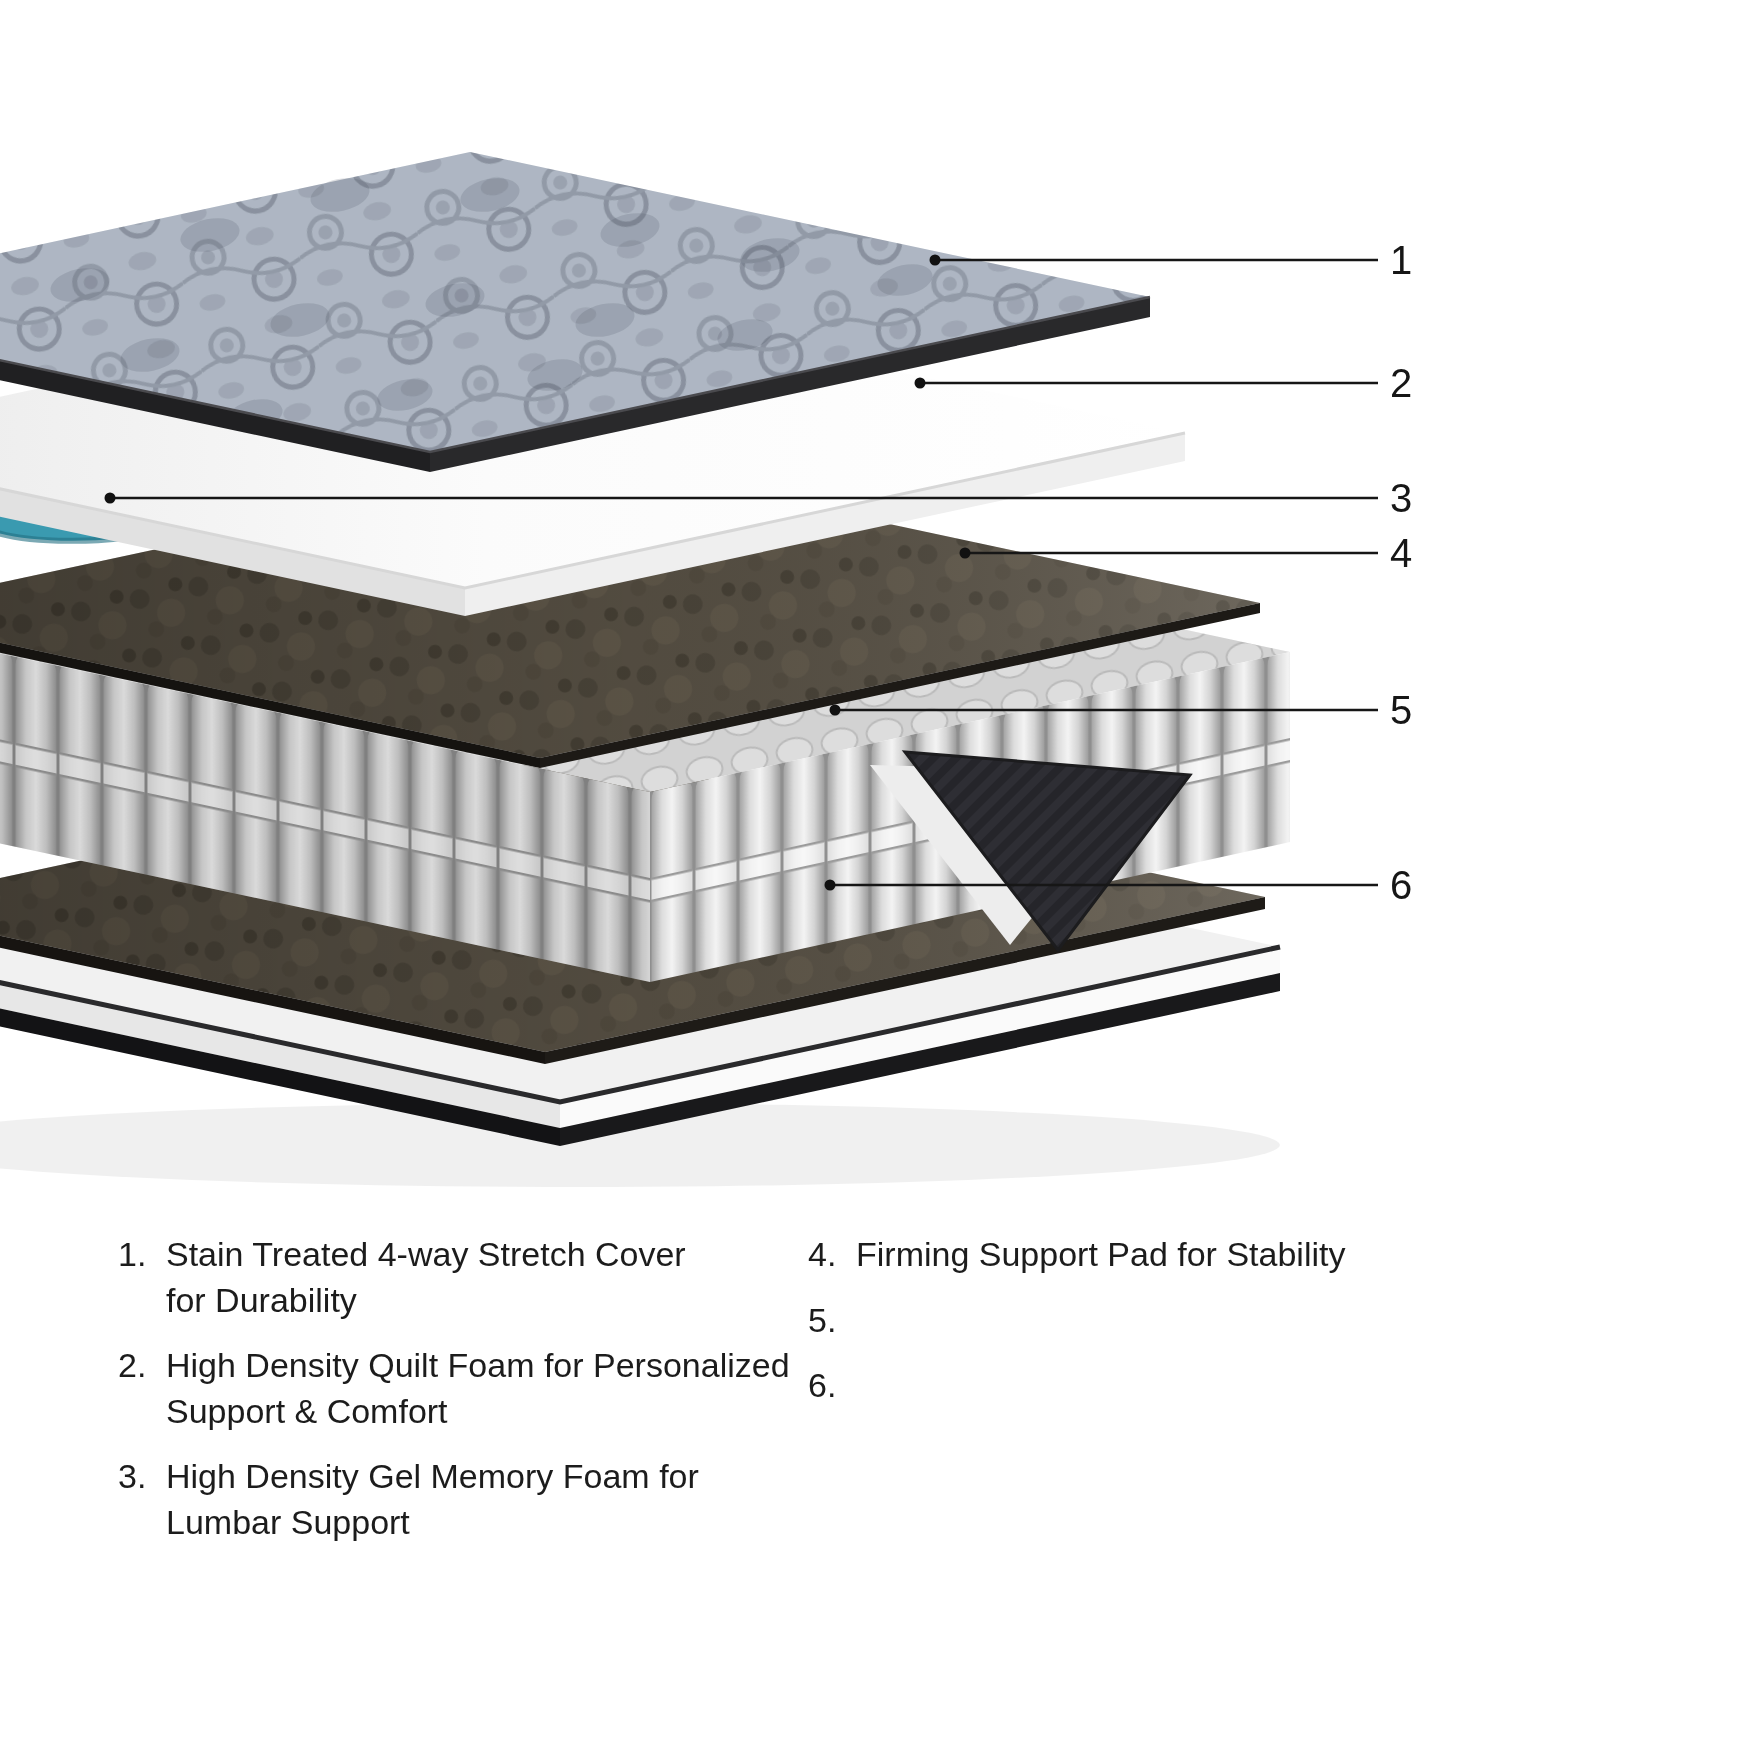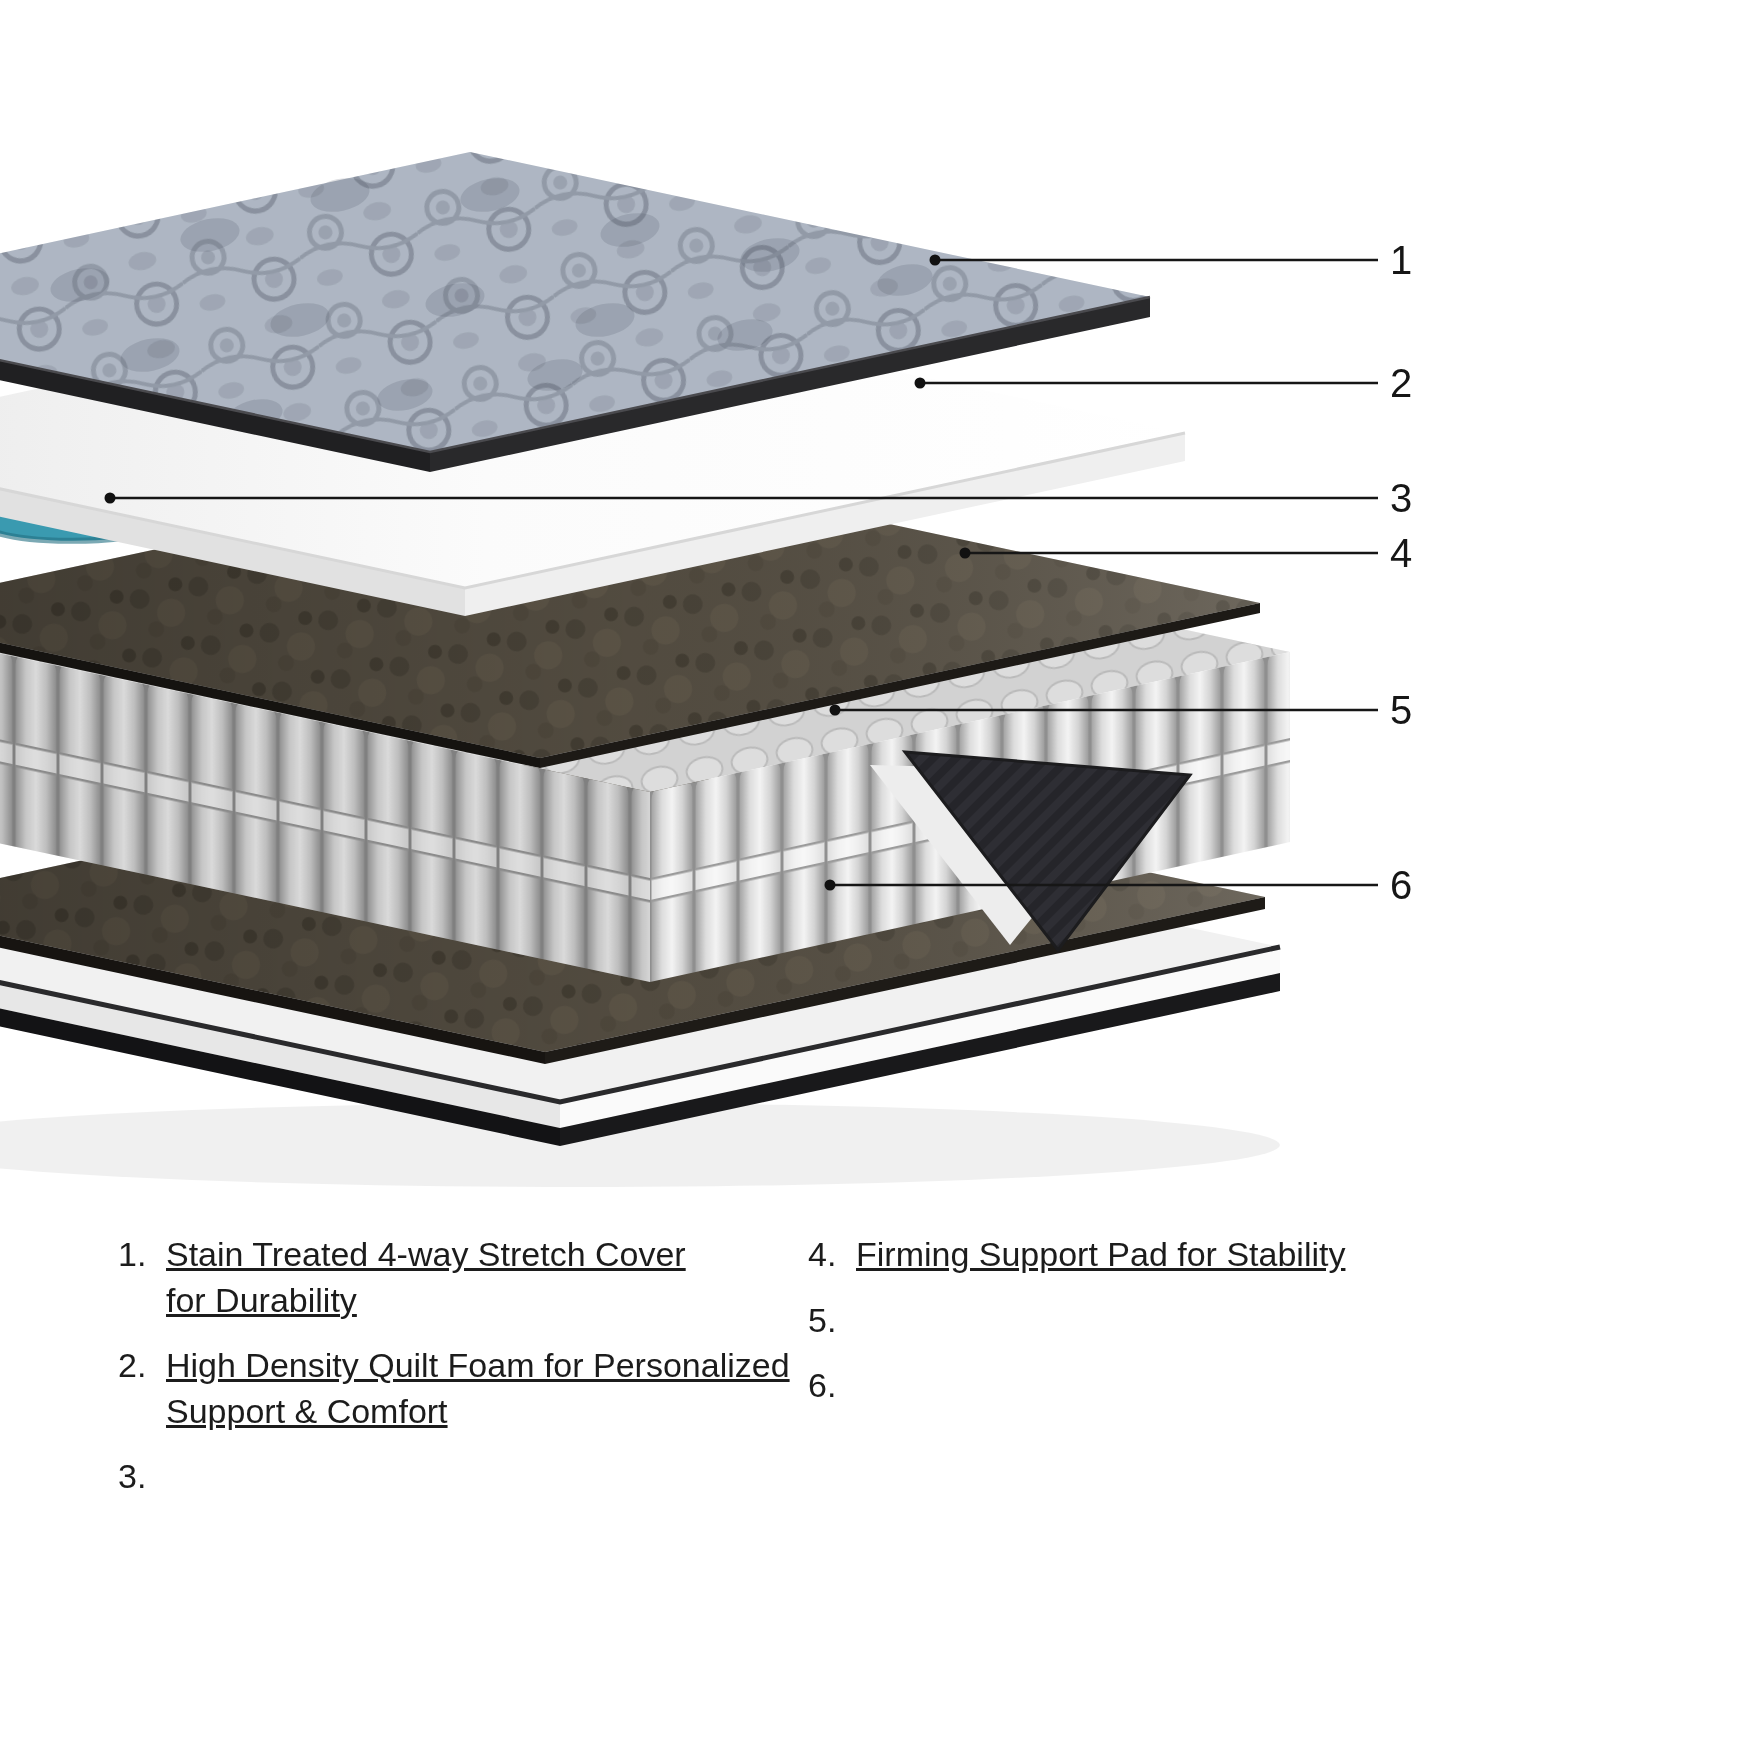--- a/index.html
+++ b/index.html
@@ -10,21 +10,21 @@
     position:absolute;left:1390px;font-size:40px;font-weight:400;color:#161616;
     line-height:1;letter-spacing:0.5px;
   }
   .legend{
     position:absolute;left:118px;top:1232px;width:1520px;
     display:grid;grid-template-columns:690px auto;column-gap:0;
   }
   .legend-col{display:flex;flex-direction:column;gap:20px;}
   .legend-item{display:flex;align-items:flex-start;font-size:34px;line-height:1.34;color:#1c1c1c;}
   .legend-item .num{width:48px;flex-shrink:0;text-align:left;}
-  .legend-item .txt{white-space:pre-line;text-decoration:underline;}
+  .legend-item .txt{white-space:pre-line;}
 </style>
 </head>
 <body>
 
 <div class="stage">
 
   <svg width="1750" height="1200" viewBox="0 0 1750 1200">
     <defs>
       <pattern id="quilt" width="120" height="90" patternUnits="userSpaceOnUse" patternTransform="rotate(-12)">
         <rect width="120" height="90" fill="#aab3c0"></rect>
@@ -198,20 +198,22 @@
         <span class="txt">Stain Treated 4-way Stretch Cover
 for Durability</span>
       </div>
       <div class="legend-item">
         <span class="num">2.</span>
         <span class="txt">High Density Quilt Foam for Personalized
 Support &amp; Comfort</span>
       </div>
       <div class="legend-item">
         <span class="num">3.</span>
+        <span class="txt">High Density Gel Memory Foam for
+Lumbar Support</span>
       </div>
     </div>
     <div class="legend-col">
       <div class="legend-item">
         <span class="num">4.</span>
         <span class="txt">Firming Support Pad for Stability</span>
       </div>
       <div class="legend-item">
         <span class="num">5.</span>
       </div>

